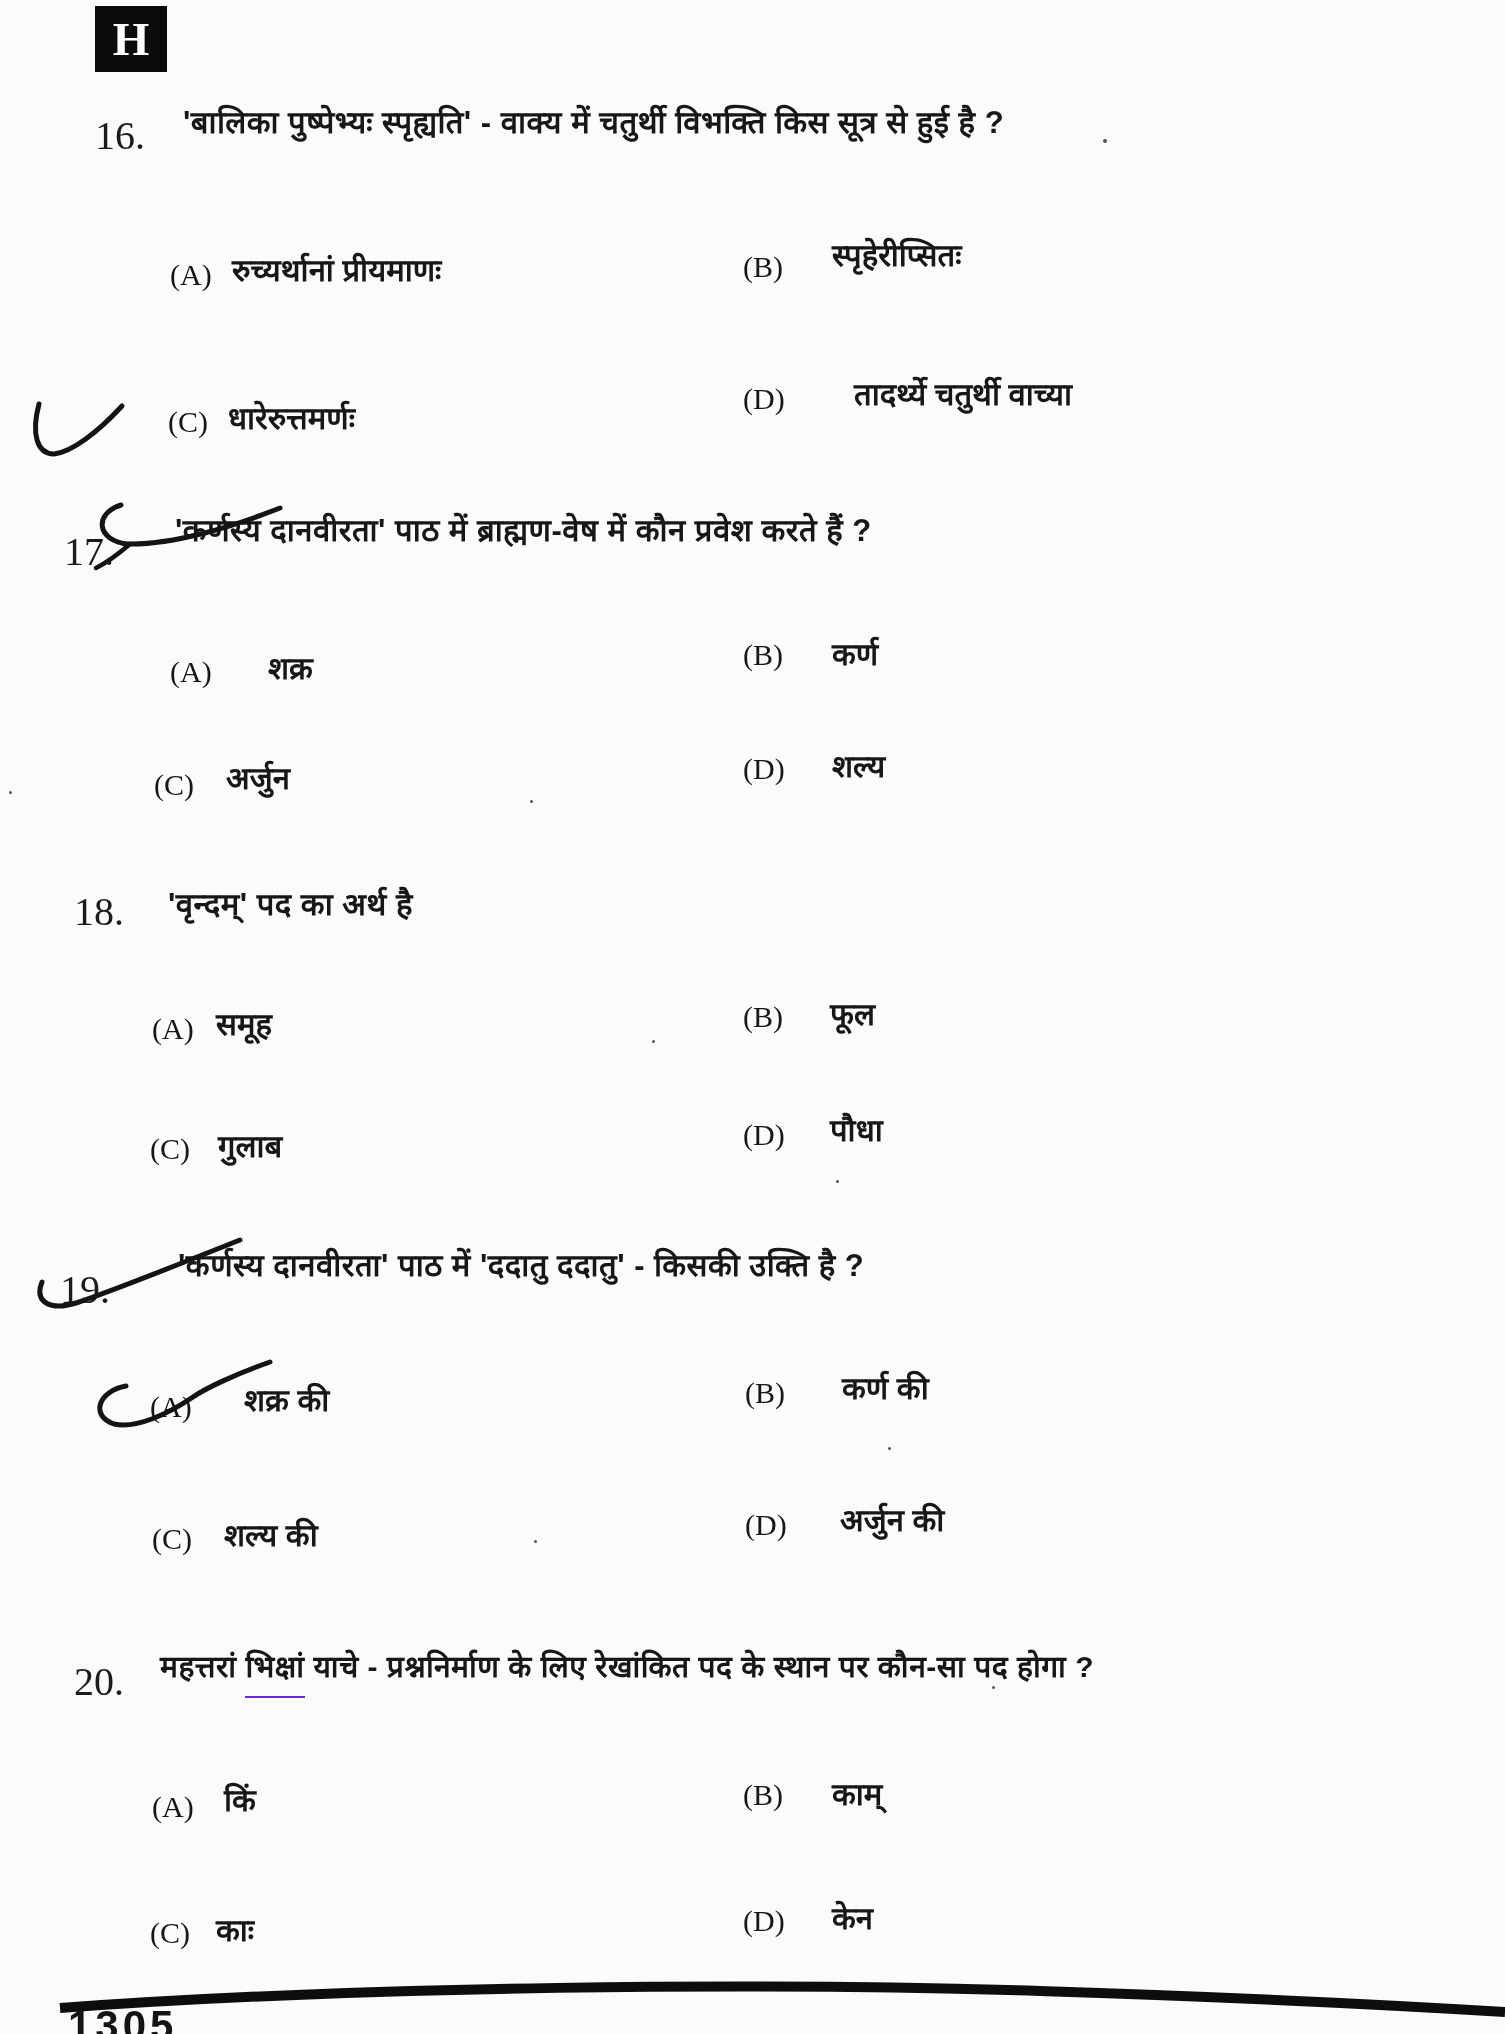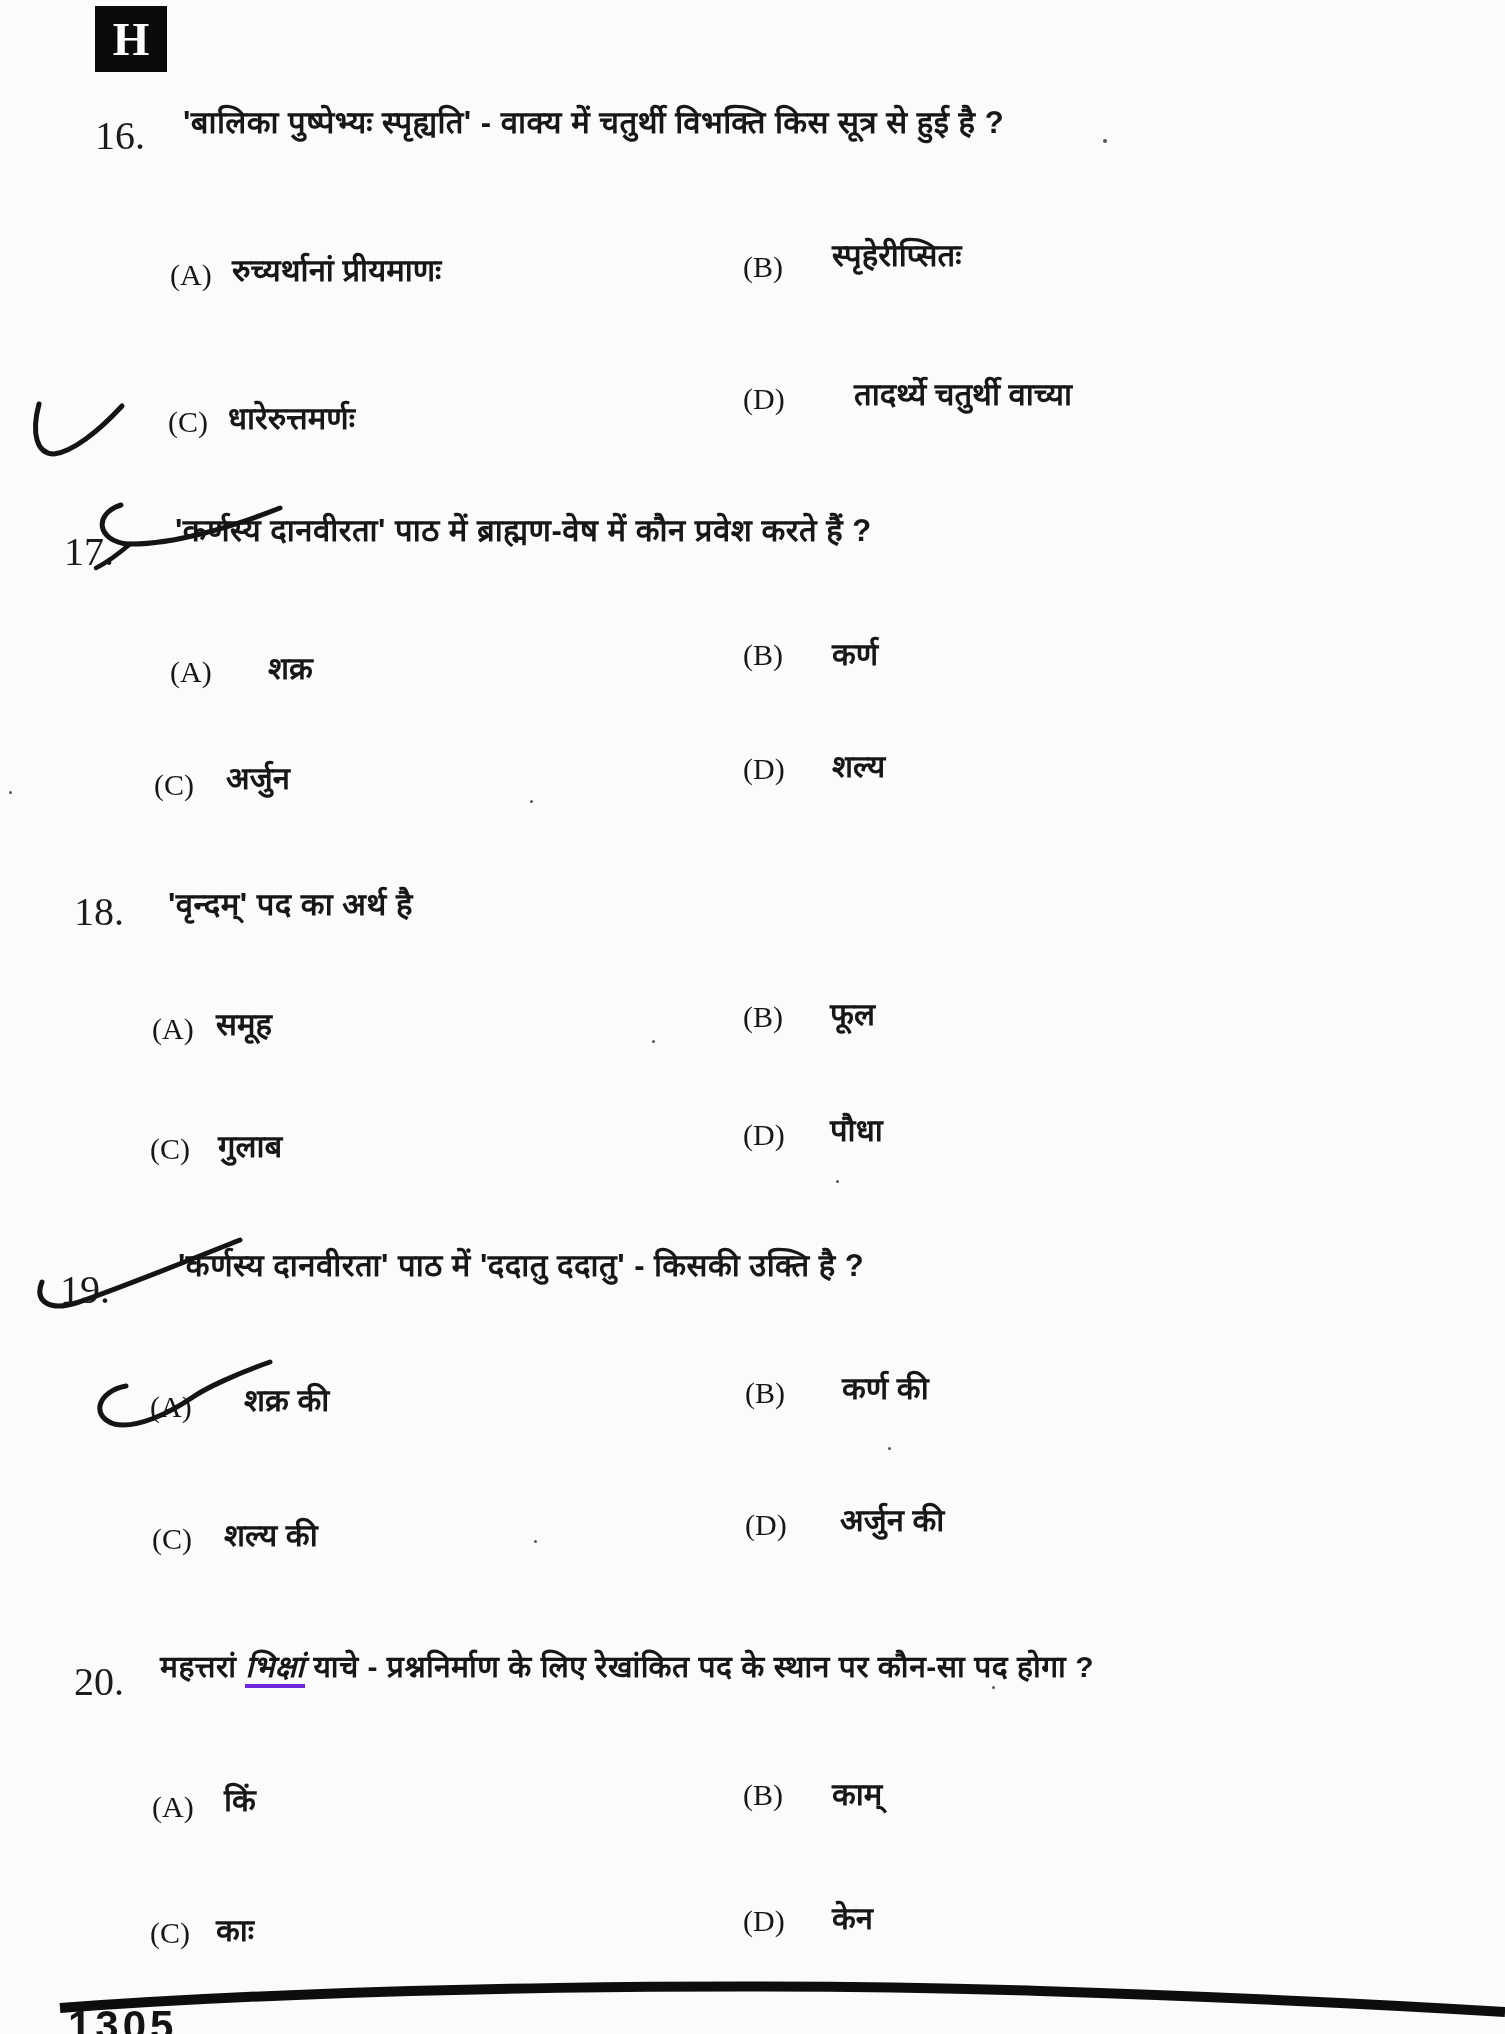--- a/index.html
+++ b/index.html
@@ -11,21 +11,21 @@
   .badge {
     position:absolute; left:95px; top:6px; width:72px; height:66px;
     background:#0b0b0b; color:#fff;
     font-family:"Liberation Serif", serif; font-weight:bold; font-size:47px;
     display:flex; align-items:center; justify-content:center;
   }
   .qnum  { position:absolute; font-family:"Liberation Serif", serif; font-size:40px; color:#1b1b1b; white-space:nowrap; }
   .qtext { position:absolute; font-size:31px; font-weight:bold; white-space:nowrap; letter-spacing:0.5px; }
   .olabel{ position:absolute; font-family:"Liberation Serif", serif; font-size:30px; white-space:nowrap; }
   .otext { position:absolute; font-size:31px; font-weight:bold; white-space:nowrap; }
-  .uword { border-bottom:4px solid #6d28d9; padding-bottom:1px;font-style:italic; }
+  .uword { border-bottom:2px solid #6d28d9; padding-bottom:13px; }
   .ink   { position:absolute; left:0; top:0; width:1505px; height:2034px; pointer-events:none; }
   .footer-code {
     position:absolute; left:68px; top:2002px;
     font-size:42px; font-weight:bold; letter-spacing:4px; color:#141414;
   }
   .dot { position:absolute; background:#2a2a2a; border-radius:50%; opacity:.8; }
 </style>
 </head>
 <body>
 

